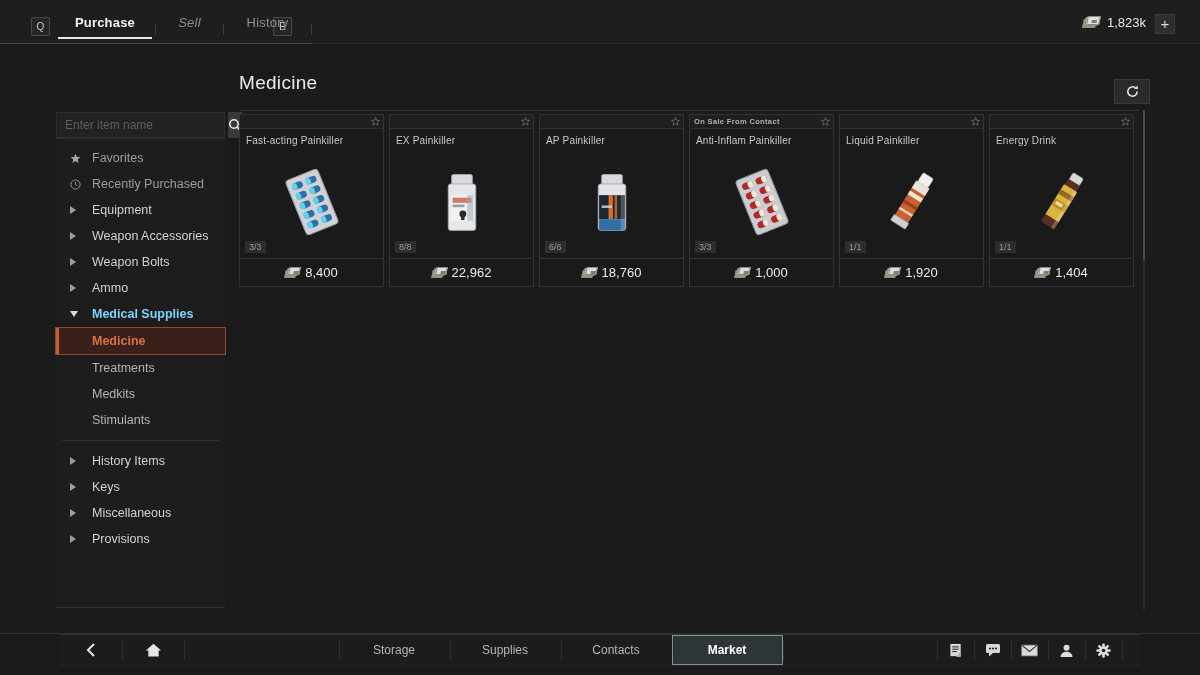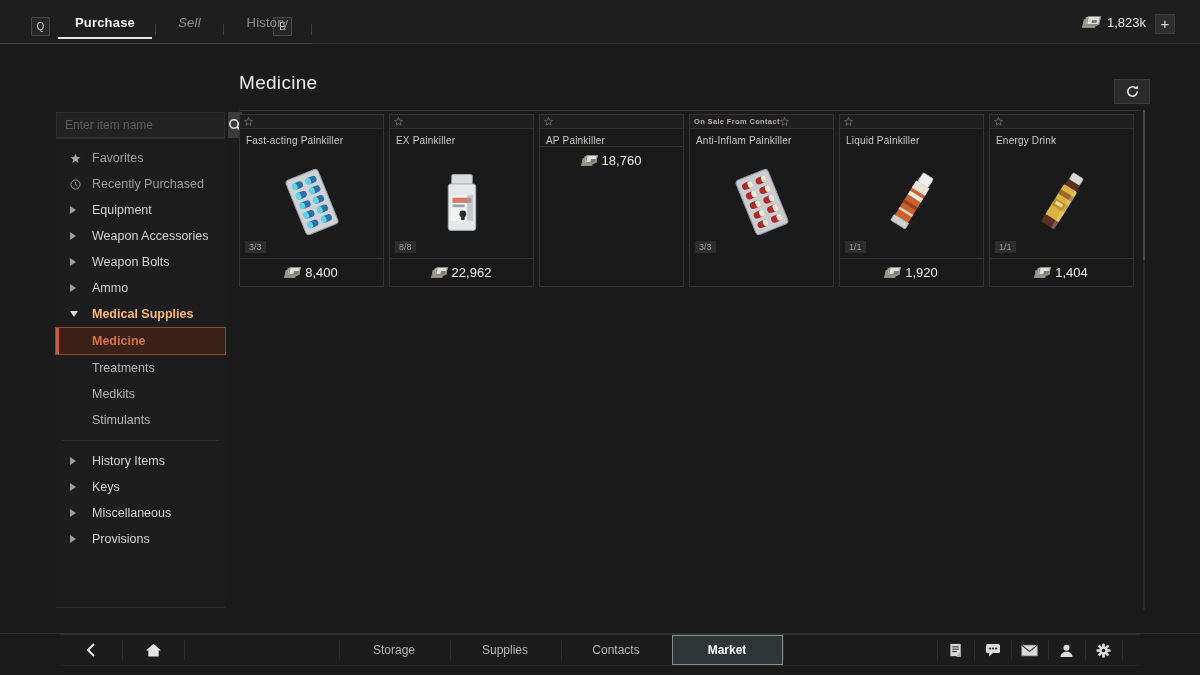--- a/index.html
+++ b/index.html
@@ -103,21 +103,21 @@
   .nav-item {
     display: flex; align-items: center; height: 26px;
     color: #9d9d9d; font-size: 12.5px; padding-left: 14px;
     position: relative;
   }
   .nav-item .glyph {
     width: 22px; flex: none; color: #9d9d9d;
     font-size: 11px; display: flex; align-items: center;
   }
   .nav-item.open > .label, .nav-item.group > .label { color: #d2d2d2; }
-  .nav-item.open > .label { color: #fdba74; font-weight: bold; }
+  .nav-item.open > .label { color: #7dd3fc; font-weight: bold; }
   .nav-item.sub { padding-left: 36px; color: #b4b4b4; }
   .nav-item.selected {
     background: #3a2018; border: 1px solid #8a4b33; color: #d4724a;
     margin: 0 0 0 -1px; width: 171px; height: 28px;
   }
   .nav-item.selected::before {
     content:""; position:absolute; left:0; top:0; bottom:0; width:3px; background:#c0603a;
   }
   .nav-item.selected .label { color: #d4724a; font-weight: bold; }
   .nav-divider { height: 1px; background: #2f2f2f; margin: 7px 6px 7px 6px; }
@@ -141,21 +141,21 @@
     position: absolute; left: 0; top: 42px;
     display: flex; gap: 0px;
   }
   .card {
     width: 145px; margin-right: 5px;
     background: #1a1a1a; border: 1px solid #333333;
     display: flex; flex-direction: column;
   }
   .card-top {
     height: 14px; background: #1f1f1f; border-bottom: 1px solid #2e2e2e;
-    display: flex; align-items: center; 
+    display: flex; align-items: center; justify-content: space-between;
     padding: 0 3px 0 4px;
   }
   .card-banner { font-size: 7.5px; color: #b8b0a2; letter-spacing: .35px; white-space: nowrap; font-weight: bold; }
   .star { width: 9px; height: 9px; }
   .card-name {
     color: #c9c9c9; font-size: 10px; padding: 6px 6px 0 6px;
     letter-spacing: .2px; white-space: nowrap; overflow: hidden;
   }
   .card-art {
     height: 112px; display: flex; align-items: center; justify-content: center;
@@ -441,20 +441,33 @@
     </div>
 
     <div class="card">
       <div class="card-top">
         <span class="card-banner"></span>
         <svg class="star" viewBox="0 0 12 12">
             <polygon points="6,0.7 7.5,4.3 11.3,4.6 8.4,7.1 9.3,10.9 6,8.8 2.7,10.9 3.6,7.1 0.7,4.6 4.5,4.3" fill="none" stroke="#7d7d7d" stroke-width="0.9"></polygon>
           </svg>
       </div>
       <div class="card-name">AP Painkiller</div>
+      <div class="card-art">
+        <svg class="thumb" viewBox="0 0 100 100">
+          <rect x="38" y="18" width="24" height="12" rx="2" fill="#d9dade" stroke="#a8abb0" stroke-width="1"></rect>
+          <rect x="34" y="29" width="32" height="54" rx="3" fill="#e3e4e7" stroke="#a8abb0" stroke-width="1"></rect>
+          <rect x="35" y="42" width="30" height="28" fill="#1d2733"></rect>
+          <rect x="35" y="70" width="30" height="13" fill="#2f6ea8"></rect>
+          <rect x="46" y="42" width="5" height="28" fill="#d4702a"></rect>
+          <rect x="53" y="42" width="3" height="28" fill="#d4702a" opacity="0.8"></rect>
+          <rect x="38" y="54" width="12" height="3" fill="#cfcfcf" opacity="0.85"></rect>
+          <rect x="60" y="42" width="5" height="41" fill="#ffffff" opacity="0.2"></rect>
+        </svg>
+        <span class="card-stock">6/6</span>
+      </div>
       <div class="card-price">
         <span class="money sm">
             <i></i>
             <i></i>
             <i></i>
           </span>
         <span>18,760</span>
       </div>
     </div>
 
@@ -491,20 +504,28 @@
                 <rect x="59" y="46" width="6" height="8" rx="3"></rect>
               <rect x="42" y="58" width="6" height="8" rx="3"></rect>
                 <rect x="59" y="58" width="6" height="8" rx="3"></rect>
               <rect x="42" y="70" width="6" height="8" rx="3"></rect>
                 <rect x="59" y="70" width="6" height="8" rx="3"></rect>
             </g>
           </g>
         </svg>
         <span class="card-stock">3/3</span>
       </div>
+      <div class="card-price">
+        <span class="money sm">
+            <i></i>
+            <i></i>
+            <i></i>
+          </span>
+        <span>1,000</span>
+      </div>
     </div>
 
     <div class="card">
       <div class="card-top">
         <span class="card-banner"></span>
         <svg class="star" viewBox="0 0 12 12">
             <polygon points="6,0.7 7.5,4.3 11.3,4.6 8.4,7.1 9.3,10.9 6,8.8 2.7,10.9 3.6,7.1 0.7,4.6 4.5,4.3" fill="none" stroke="#7d7d7d" stroke-width="0.9"></polygon>
           </svg>
       </div>
       <div class="card-name">Liquid Painkiller</div>

